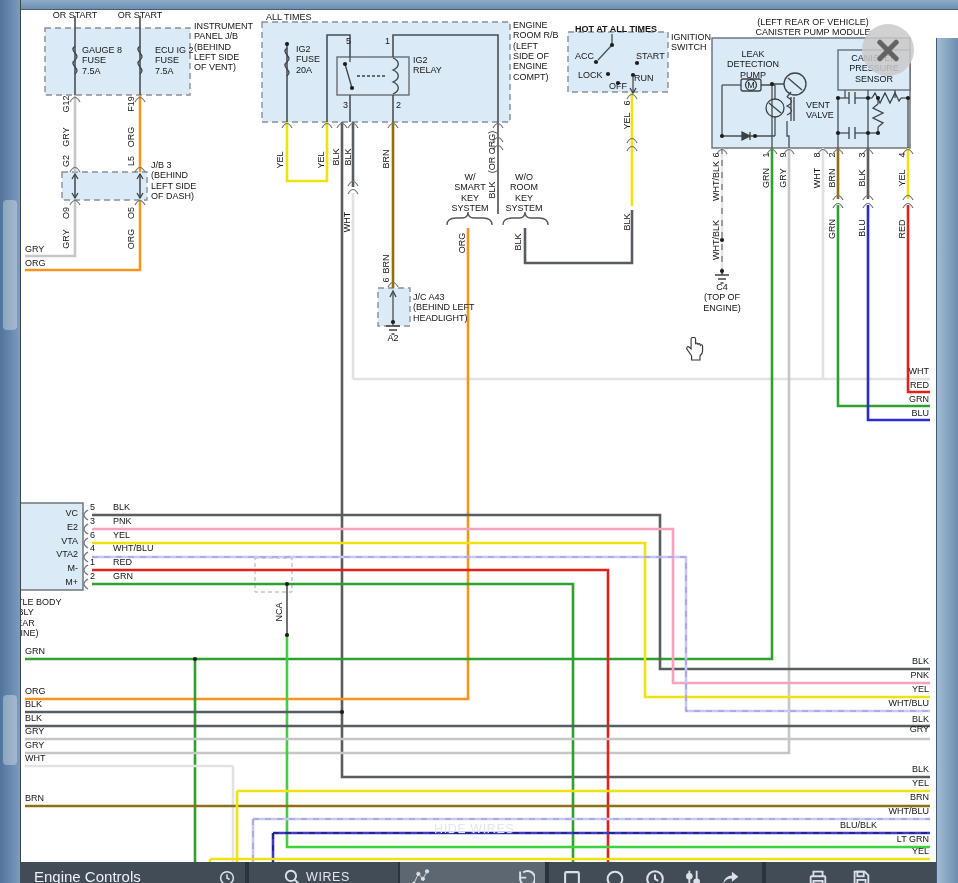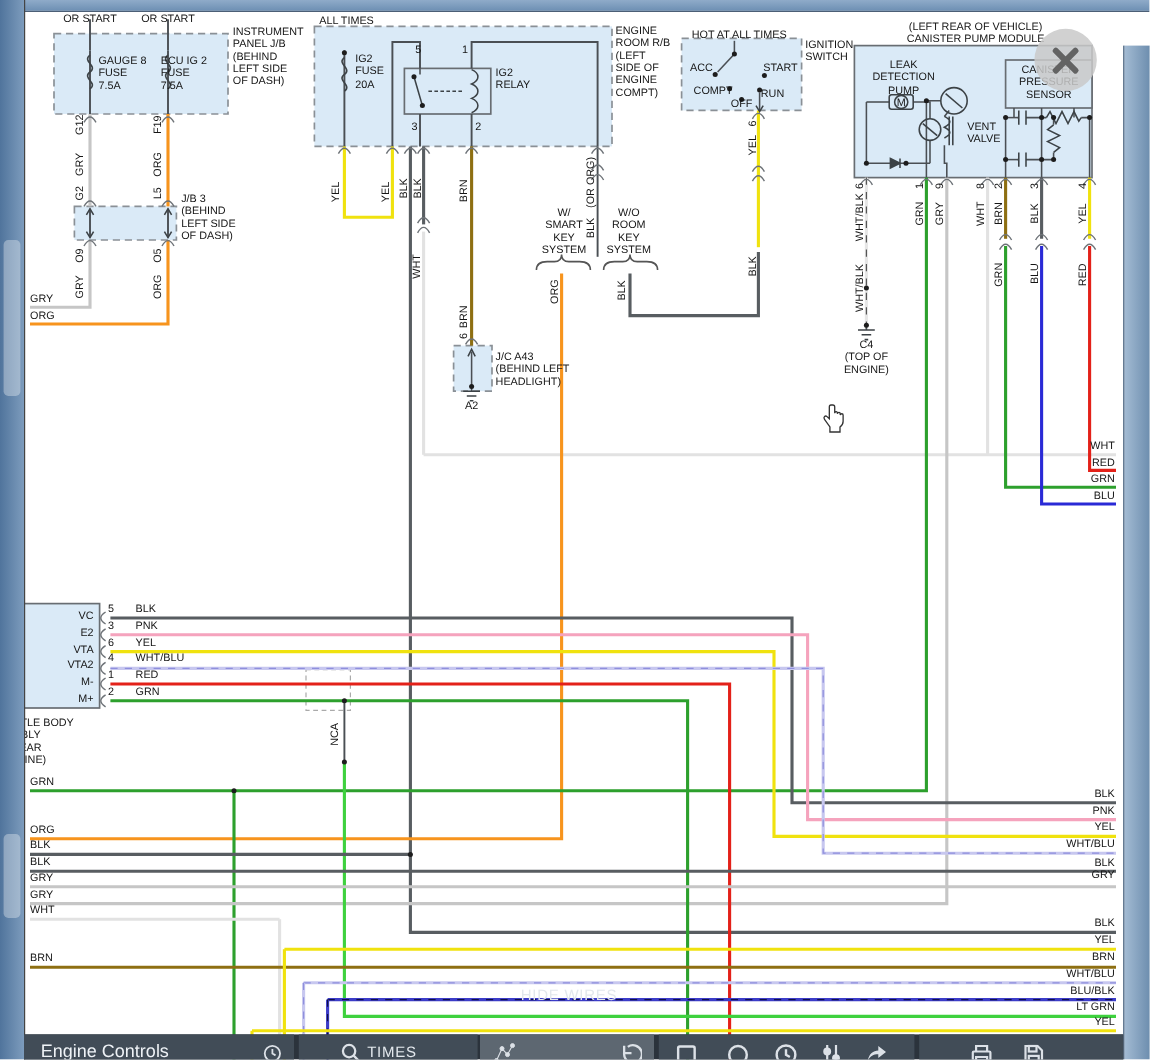--- a/index.html
+++ b/index.html
@@ -258,28 +258,28 @@
       <circle cx="352" cy="88" r="2.1" fill="#1d1d1d"></circle>
     </g>
 </svg>
 
 <div id="labels-layer">
     <div class="lbl c" style="left: 75px; top: 10px;">OR START</div>
     <div class="lbl c" style="left: 140px; top: 10px;">OR START</div>
     <div class="lbl" style="left: 82px; top: 45px;">GAUGE 8
 FUSE
 7.5A</div>
-    <div class="lbl" style="left: 134px; top: 45px;">ECU IG 2
+    <div class="lbl" style="left: 155px; top: 45px;">ECU IG 2
 FUSE
 7.5A</div>
     <div class="lbl" style="left: 194px; top: 21px;">INSTRUMENT
 PANEL J/B
 (BEHIND
 LEFT SIDE
-OF DASH)</div>
+OF VENT)</div>
     <div class="lbl r" style="left: 66px; top: 104px;">G12</div>
     <div class="lbl r" style="left: 131px; top: 104px;">F19</div>
     <div class="lbl r" style="left: 66px; top: 137px;">GRY</div>
     <div class="lbl r" style="left: 131px; top: 137px;">ORG</div>
     <div class="lbl r" style="left: 66px; top: 161px;">G2</div>
     <div class="lbl r" style="left: 131px; top: 161px;">L5</div>
     <div class="lbl" style="left: 151px; top: 160px;">J/B 3
 (BEHIND
 LEFT SIDE
 OF DASH)</div>
@@ -306,26 +306,26 @@
     <div class="lbl r" style="left: 386px; top: 159px;">BRN</div>
     <div class="lbl r" style="left: 347px; top: 222px;">WHT</div>
     <div class="lbl r" style="left: 386px; top: 264px;">BRN</div>
     <div class="lbl r" style="left: 386px; top: 280px;">6</div>
     <div class="lbl" style="left: 513px; top: 20px;">ENGINE
 ROOM R/B
 (LEFT
 SIDE OF
 ENGINE
 COMPT)</div>
-    <div class="lbl c" style="left: 616px; top: 24px;">HOT AT ALL TIMES</div>
+    <div class="lbl c" style="left: 616px; top: 24px; font-weight: bold;">HOT AT ALL TIMES</div>
     <div class="lbl" style="left: 671px; top: 32px;">IGNITION
 SWITCH</div>
     <div class="lbl" style="left: 575px; top: 51px;">ACC</div>
     <div class="lbl" style="left: 636px; top: 51px;">START</div>
-    <div class="lbl" style="left: 578px; top: 70px;">COMPT</div>
+    <div class="lbl" style="left: 578px; top: 70px;">LOCK</div>
     <div class="lbl" style="left: 634px; top: 73px;">RUN</div>
     <div class="lbl" style="left: 609px; top: 81px;">OFF</div>
     <div class="lbl r" style="left: 627px; top: 103px;">6</div>
     <div class="lbl r" style="left: 627px; top: 121px;">YEL</div>
     <div class="lbl r" style="left: 627px; top: 222px;">BLK</div>
     <div class="lbl r" style="left: 492px; top: 152px;">(OR ORG)</div>
     <div class="lbl r" style="left: 492px; top: 190px;">BLK</div>
     <div class="lbl c" style="left: 470px; top: 172px;">W/
 SMART
 KEY
@@ -410,21 +410,21 @@
     <div class="lbl e" style="left: 929px; top: 656px;">BLK</div>
     <div class="lbl e" style="left: 929px; top: 670px;">PNK</div>
     <div class="lbl e" style="left: 929px; top: 684px;">YEL</div>
     <div class="lbl e" style="left: 929px; top: 698px;">WHT/BLU</div>
     <div class="lbl e" style="left: 929px; top: 714px;">BLK</div>
     <div class="lbl e" style="left: 929px; top: 724px;">GRY</div>
     <div class="lbl e" style="left: 929px; top: 764px;">BLK</div>
     <div class="lbl e" style="left: 929px; top: 778px;">YEL</div>
     <div class="lbl e" style="left: 929px; top: 792px;">BRN</div>
     <div class="lbl e" style="left: 929px; top: 806px;">WHT/BLU</div>
-    <div class="lbl e" style="left: 929px; top: 820px;">BLU/BLK</div>
+    <div class="lbl e" style="left: 877px; top: 820px;">BLU/BLK</div>
     <div class="lbl e" style="left: 929px; top: 834px;">LT GRN</div>
     <div class="lbl e" style="left: 929px; top: 846px;">YEL</div>
   </div>
 
 <div id="top-strip" class="strip"></div>
 <div id="left-strip" class="strip">
   <div class="patch" style="left:3px;top:200px;width:14px;height:130px"></div>
   <div class="patch" style="left:3px;top:695px;width:14px;height:70px"></div>
 </div>
 <div id="right-strip" class="strip"></div>
@@ -447,21 +447,21 @@
 
 <div id="tb-title" class="tb-txt">Engine Controls</div>
 <svg class="ticon" style="left:218px;top:869px" width="18" height="18" viewBox="0 0 24 24" fill="none" stroke="#dce1e7" stroke-width="2">
   <circle cx="12" cy="12" r="8.5"></circle>
     <path d="M12 7 V12 L15.5 14"></path>
 </svg>
 <svg class="ticon" style="left:283px;top:868px" width="19" height="19" viewBox="0 0 24 24" fill="none" stroke="#dce1e7" stroke-width="2.4">
   <circle cx="10" cy="10" r="6.5"></circle>
     <line x1="14.8" y1="14.8" x2="20.5" y2="20.5"></line>
 </svg>
-<div id="tb-search-lbl" class="tb-txt">TIMES</div>
+<div id="tb-search-lbl" class="tb-txt">WIRES</div>
 <svg class="ticon" style="left:410px;top:868px" width="20" height="20" viewBox="0 0 24 24" fill="#dce1e7" stroke="#dce1e7">
   <polyline points="4.5,19 10,7 15.5,13 20.5,4" fill="none" stroke-width="1.1"></polyline>
   <circle cx="4.5" cy="19" r="2"></circle>
     <circle cx="10" cy="7" r="2"></circle>
   <circle cx="15.5" cy="13" r="2"></circle>
     <circle cx="20.5" cy="4" r="2"></circle>
 </svg>
 <div id="tb-hide-lbl" class="tb-txt">HIDE WIRES</div>
 <svg class="ticon" style="left:514px;top:868px" width="21" height="21" viewBox="0 0 24 24" fill="none" stroke="#dce1e7" stroke-width="2.2">
   <path d="M7 4 V11 H14"></path>

